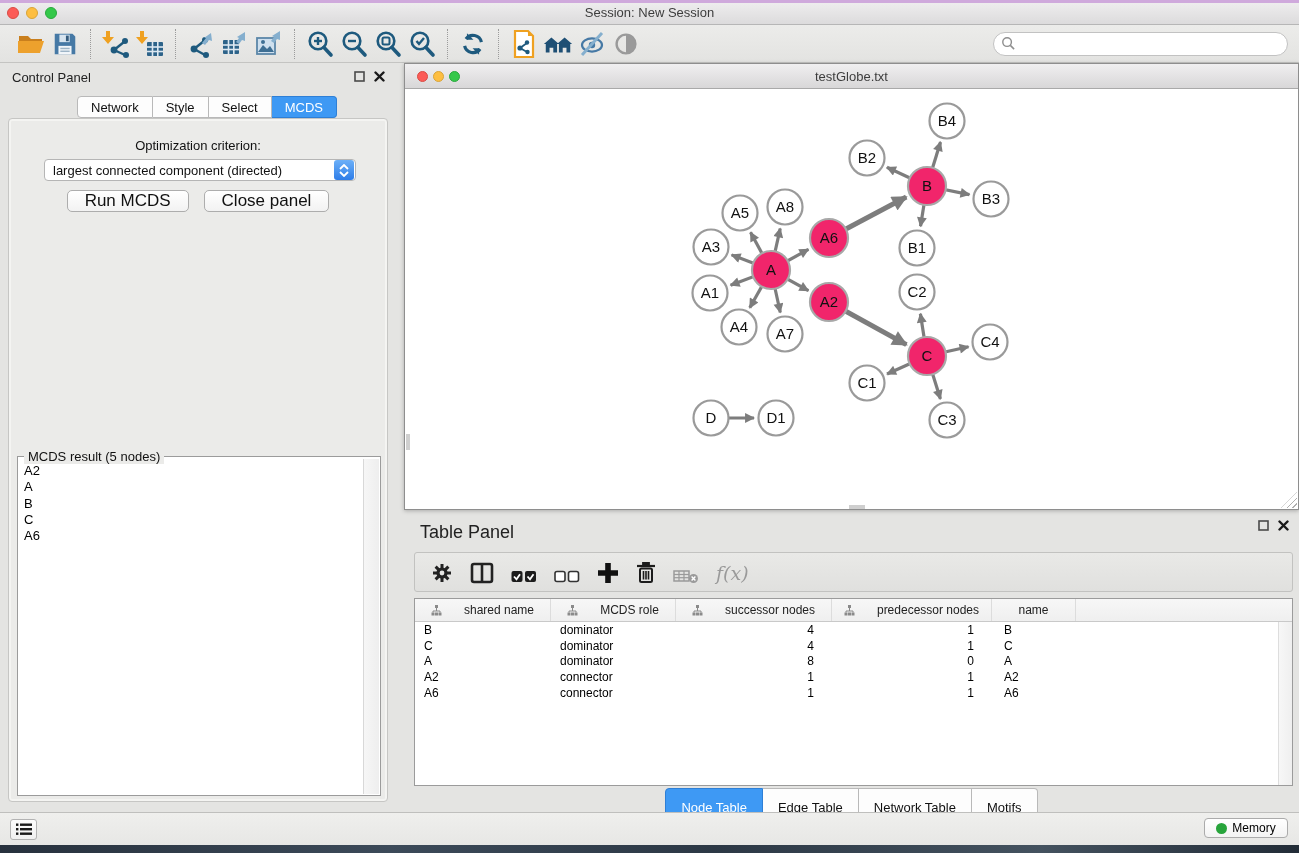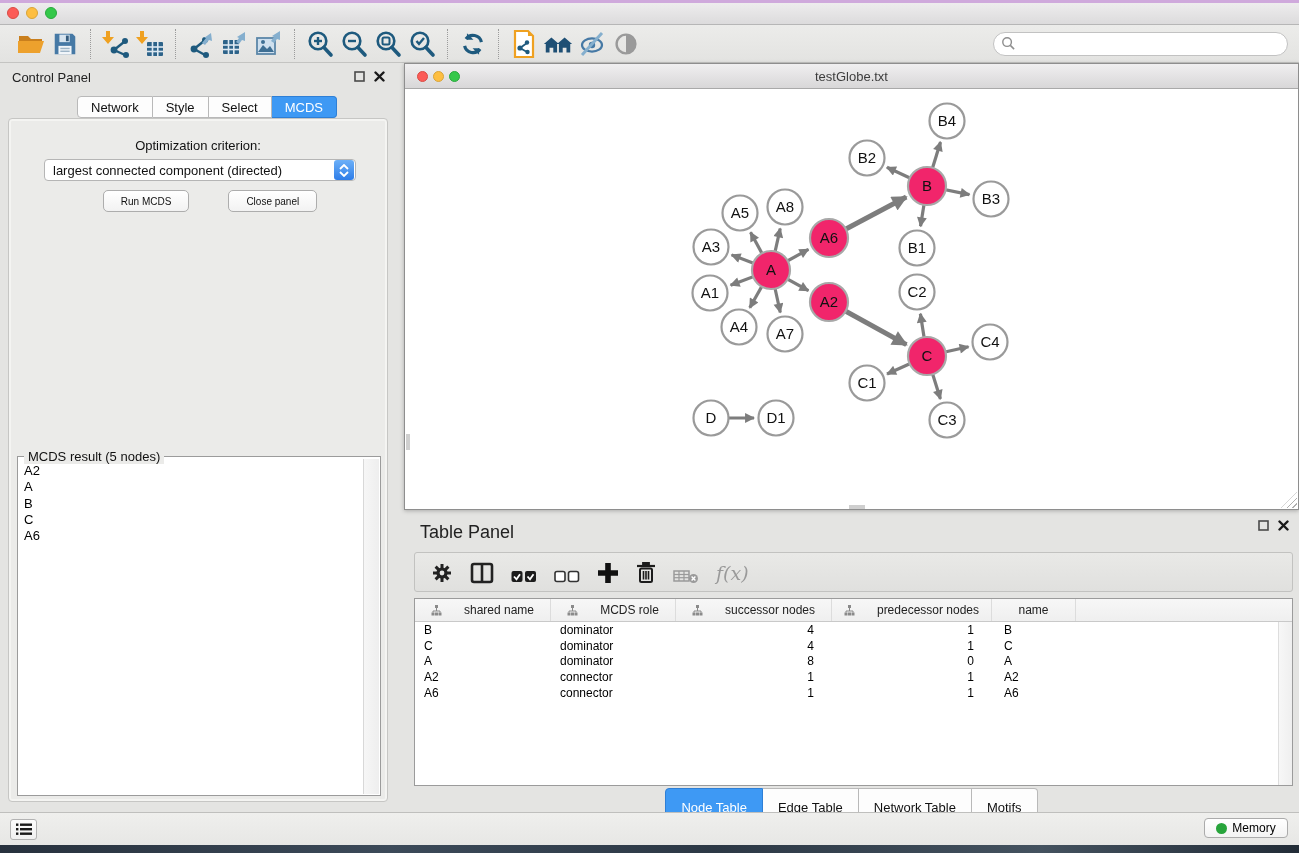--- a/index.html
+++ b/index.html
@@ -53,22 +53,22 @@
   .dropdown { position:absolute; left:35px; top:40px; width:312px; height:22px;
     background:#fff; border:1px solid #b5b5b5; border-radius:4px;
     display:flex; align-items:center; }
   .dropdown .dd-text { flex:1; font-size:13px; color:#111; padding-left:8px; white-space:nowrap; }
   .dd-stepper { width:20px; height:20px; margin-right:1px; border-radius:3px;
     background:linear-gradient(#6cb0f8,#2e7de8); display:flex; flex-direction:column;
     align-items:center; justify-content:center; gap:1px; }
   .cp-buttons { position:absolute; left:0; width:100%; top:71px; display:flex;
     justify-content:center; gap:15px; }
   .mac-btn { height:22px; background:linear-gradient(#ffffff,#f2f2f2); border:1px solid #adadad;
-    border-radius:5px; font-size:10px; color:#111; display:flex; align-items:center;
-    padding:0 17px;margin-left:24px; }
+    border-radius:5px; font-size:17px; color:#111; display:flex; align-items:center;
+    padding:0 17px; }
   .mcds-fieldset { position:absolute; left:8px; top:337px; width:364px; height:340px;
     border:1px solid #9b9b9b; background:#fff; }
   .mcds-legend { position:absolute; left:6px; top:-8px; background:#ebebe9; padding:0 4px;
     font-size:13px; color:#111; }
   .mcds-list { position:absolute; left:1px; top:2px; bottom:1px; right:17px; overflow:hidden;
     padding:4px 0 0 5px; }
   .mcds-item { font-size:13px; line-height:16.3px; color:#000; }
   .mcds-scroll { position:absolute; right:1px; top:2px; bottom:1px; width:16px;
     background:linear-gradient(90deg,#f6f6f6,#eeeeee); border-left:1px solid #d8d8d8; }
 
@@ -131,20 +131,21 @@
 </style>
 </head>
 <body>
 
 <div class="app">
 
   <div class="titlebar">
     <span class="tl red"></span>
     <span class="tl yel"></span>
     <span class="tl grn"></span>
+    <div class="win-title">Session: New Session</div>
   </div>
 
   <div class="toolbar">
     <div class="tb-btn">
       <svg width="30" height="30" viewBox="0 0 30 30">
         <path d="M3 7h9l3 3h11v4H3z" fill="#c97f1d"></path>
         <path d="M2 12h26l-4 12H2z" fill="#eda12d"></path>
       </svg>
     </div>
     <div class="tb-btn">

